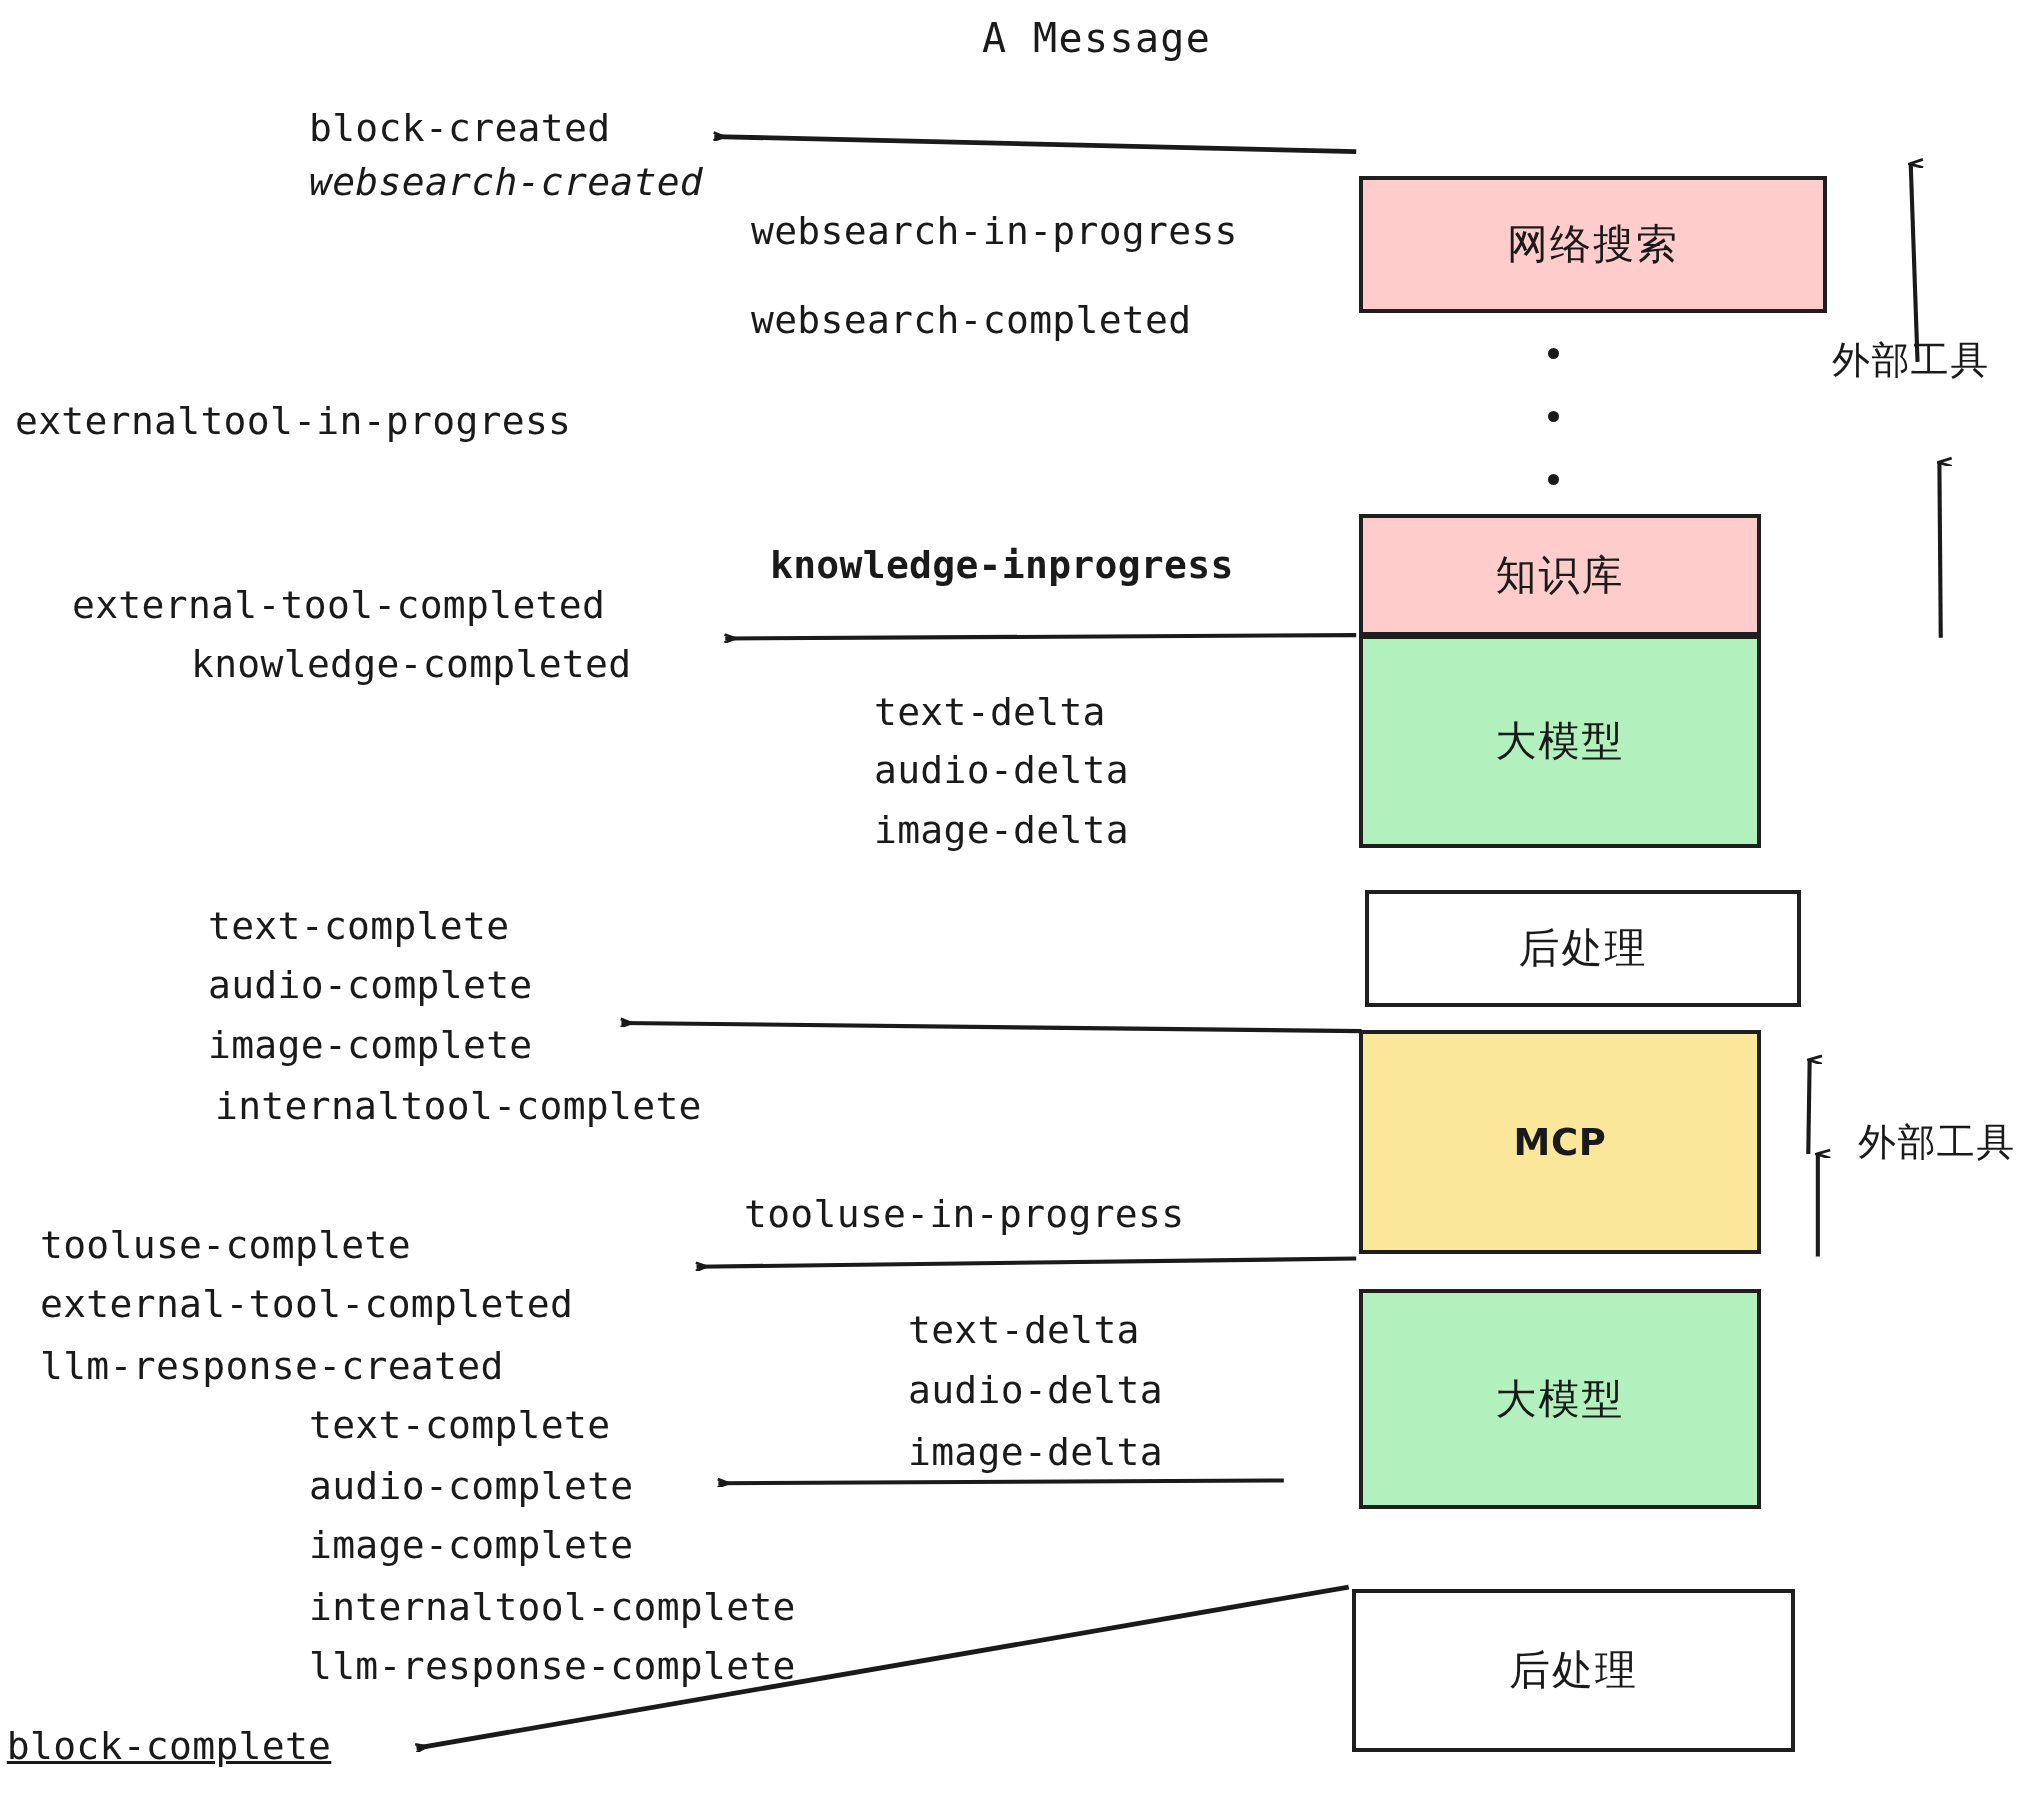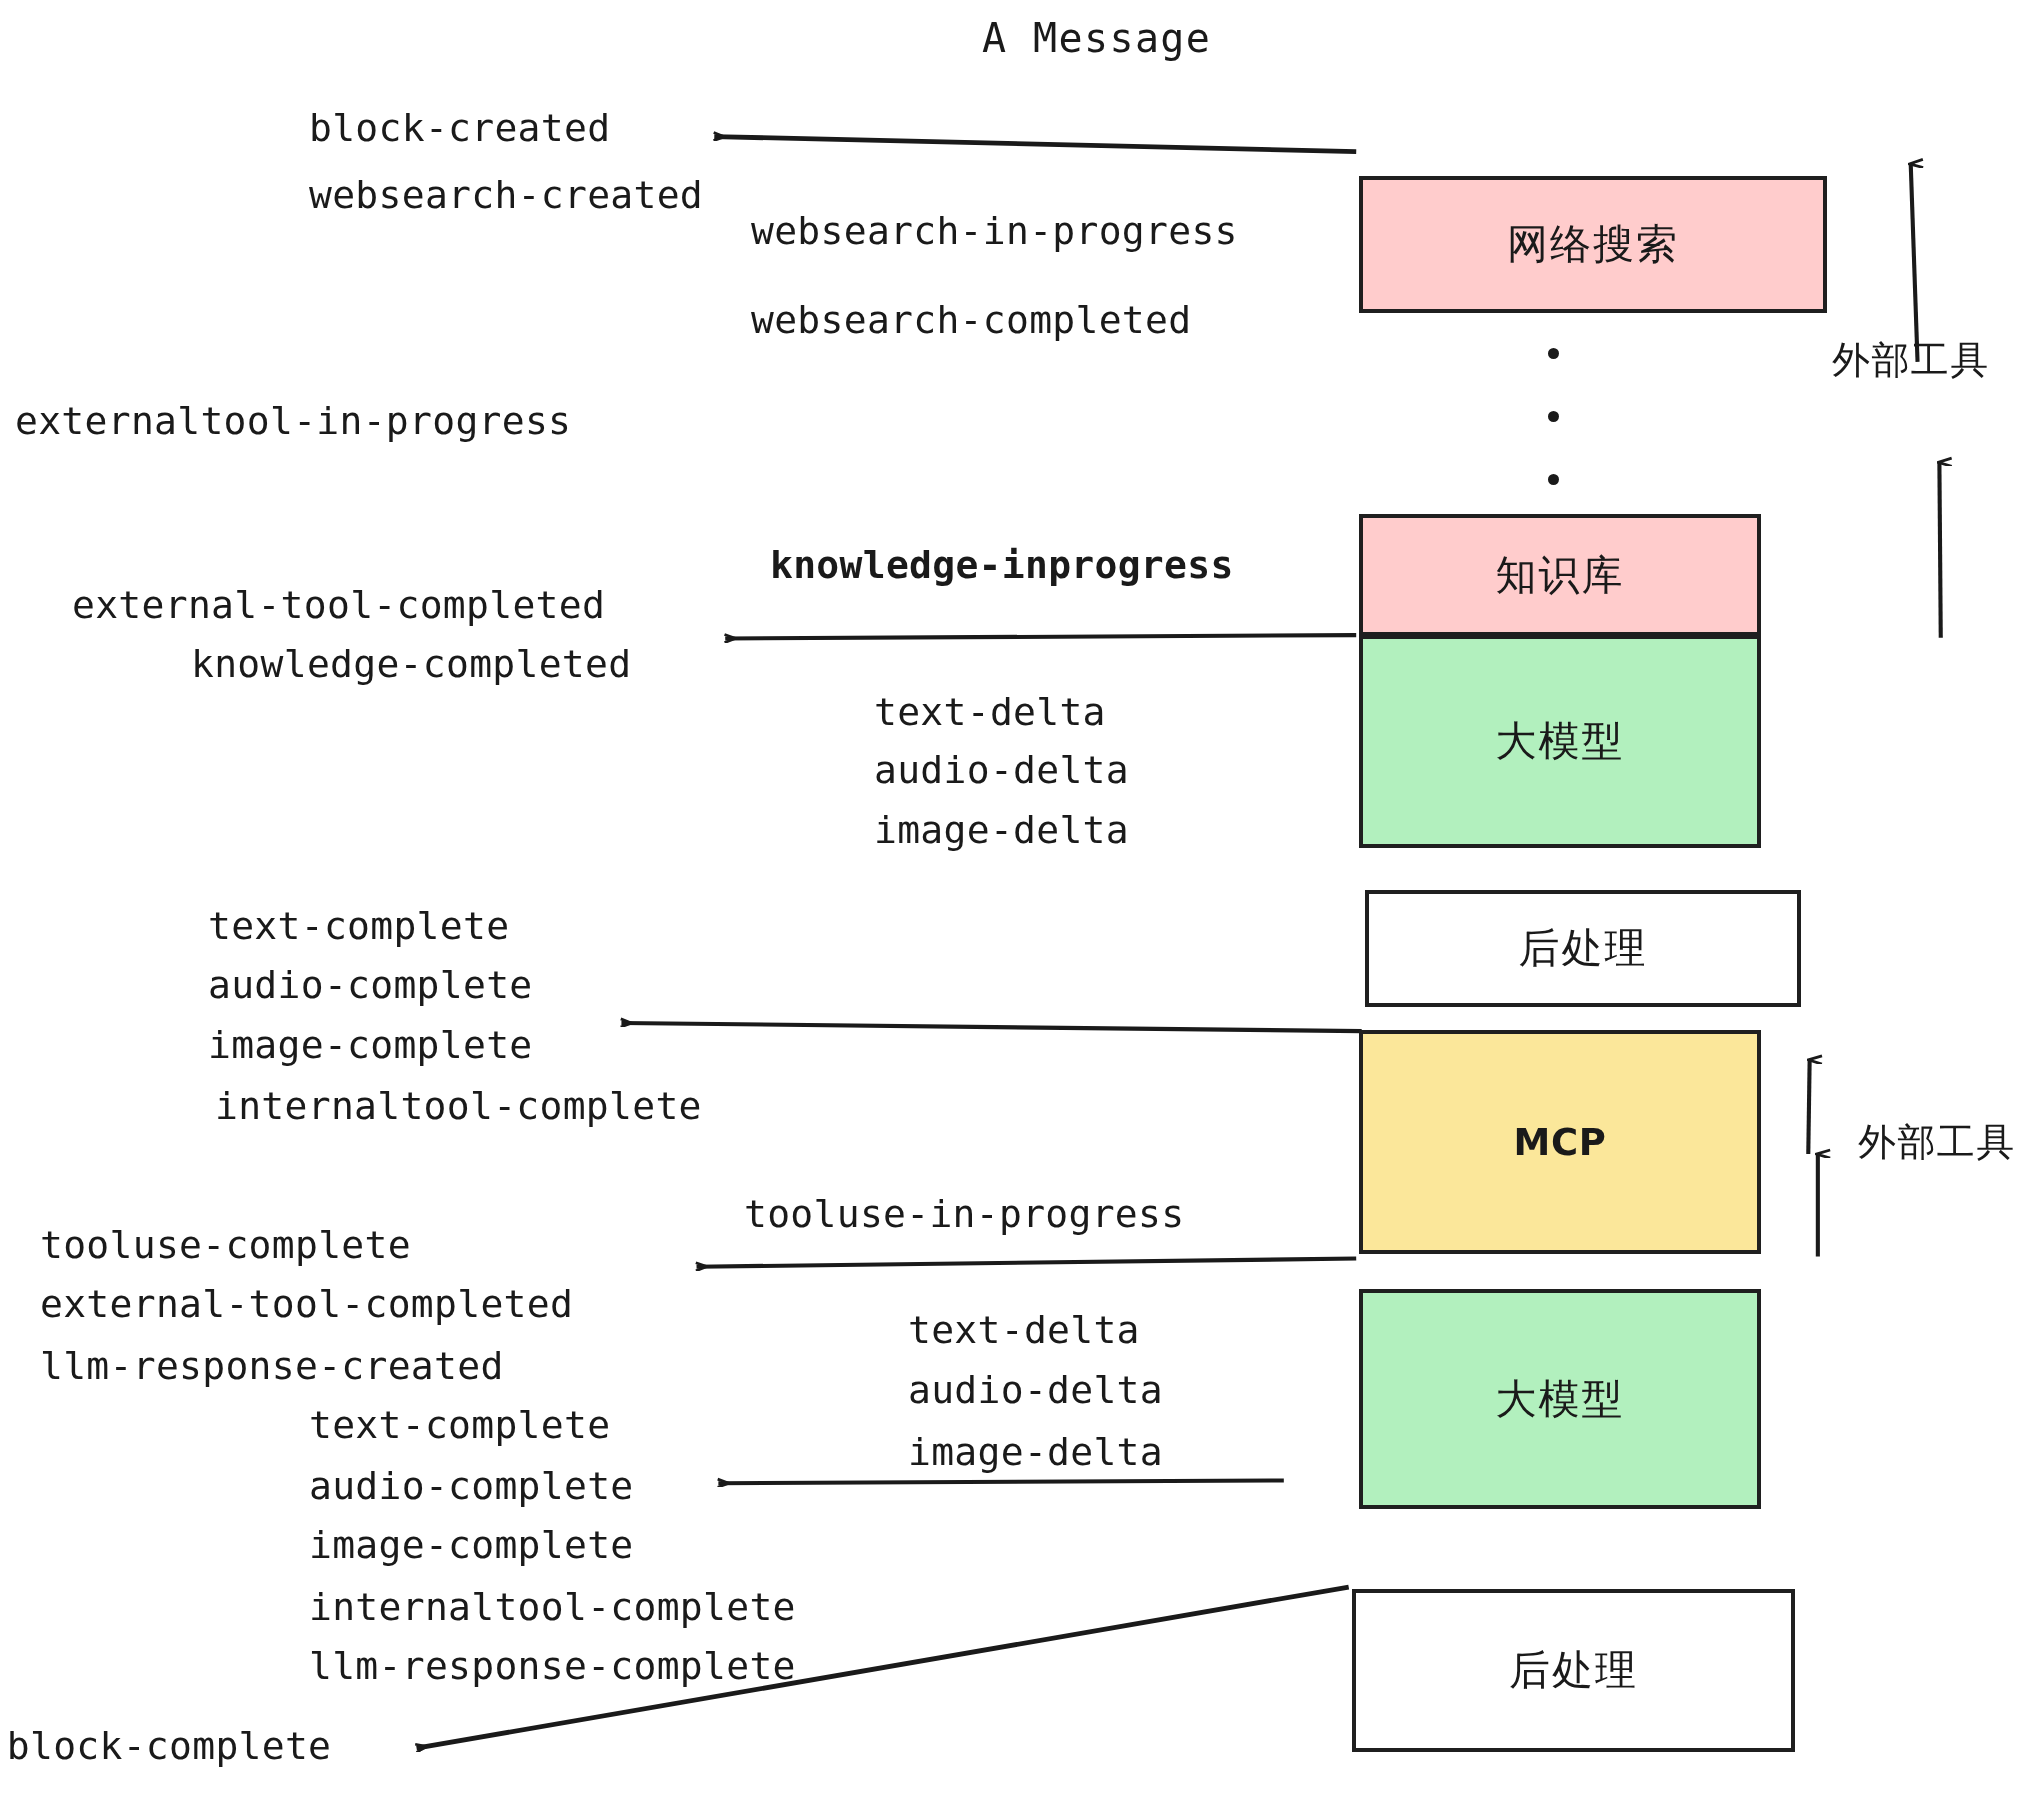--- a/index.html
+++ b/index.html
@@ -112,21 +112,21 @@
 
     <line x1="2808" y1="530" x2="2798" y2="240" stroke="#1a1a1a" stroke-width="6" marker-end="url(#ahu)"></line>
     <line x1="2838" y1="678" x2="2840" y2="935" stroke="#1a1a1a" stroke-width="6" marker-end="url(#ahu)" transform="rotate(180 2840 806)"></line>
 
     <line x1="2648" y1="1690" x2="2650" y2="1552" stroke="#1a1a1a" stroke-width="6" marker-end="url(#ahu)"></line>
     <line x1="2662" y1="1690" x2="2662" y2="1840" stroke="#1a1a1a" stroke-width="6" marker-end="url(#ahu)" transform="rotate(180 2662 1765)"></line>
   </svg>
 
   <div id="events-layer">
       <div class="evt" style="left: 309px; top: 109px;">block-created</div>
-      <div class="evt" style="left: 309px; top: 176px;">websearch-created</div>
+      <div class="evt" style="left: 309px; top: 163px; font-style: italic;">websearch-created</div>
       <div class="evt" style="left: 751px; top: 212px;">websearch-in-progress</div>
       <div class="evt" style="left: 751px; top: 301px;">websearch-completed</div>
       <div class="evt" style="left: 15px; top: 402px;">externaltool-in-progress</div>
       <div class="evt" style="left: 770px; top: 546px; font-weight: bold;">knowledge-inprogress</div>
       <div class="evt" style="left: 72px; top: 586px;">external-tool-completed</div>
       <div class="evt" style="left: 191px; top: 645px;">knowledge-completed</div>
       <div class="evt" style="left: 874px; top: 693px;">text-delta</div>
       <div class="evt" style="left: 874px; top: 751px;">audio-delta</div>
       <div class="evt" style="left: 874px; top: 811px;">image-delta</div>
       <div class="evt" style="left: 208px; top: 907px;">text-complete</div>
@@ -138,21 +138,21 @@
       <div class="evt" style="left: 40px; top: 1285px;">external-tool-completed</div>
       <div class="evt" style="left: 40px; top: 1347px; text-align: center;">llm-response-created</div>
       <div class="evt" style="left: 908px; top: 1311px;">text-delta</div>
       <div class="evt" style="left: 908px; top: 1371px;">audio-delta</div>
       <div class="evt" style="left: 908px; top: 1433px;">image-delta</div>
       <div class="evt" style="left: 309px; top: 1406px;">text-complete</div>
       <div class="evt" style="left: 309px; top: 1467px;">audio-complete</div>
       <div class="evt" style="left: 309px; top: 1526px;">image-complete</div>
       <div class="evt" style="left: 309px; top: 1588px;">internaltool-complete</div>
       <div class="evt" style="left: 309px; top: 1647px;">llm-response-complete</div>
-      <div class="evt" style="left: 6.8px; top: 1727px;">block-complete</div>
+      <div class="evt" style="left: 6.8px; top: 1727px; text-decoration: underline;">block-complete</div>
     </div>
 
   <div id="boxes-layer">
       <div class="box" style="left: 1359px; top: 176px; width: 468px; height: 137px; background: rgb(255, 204, 204);">
         <span>网络搜索</span>
       </div>
       <div class="box" style="left: 1359px; top: 514px; width: 402px; height: 122px; background: rgb(255, 204, 204); font-family: Liberation Serif, serif;">
         <span>知识库</span>
       </div>
       <div class="box" style="left: 1359px; top: 635px; width: 402px; height: 213px; background: rgb(178, 240, 190);">

